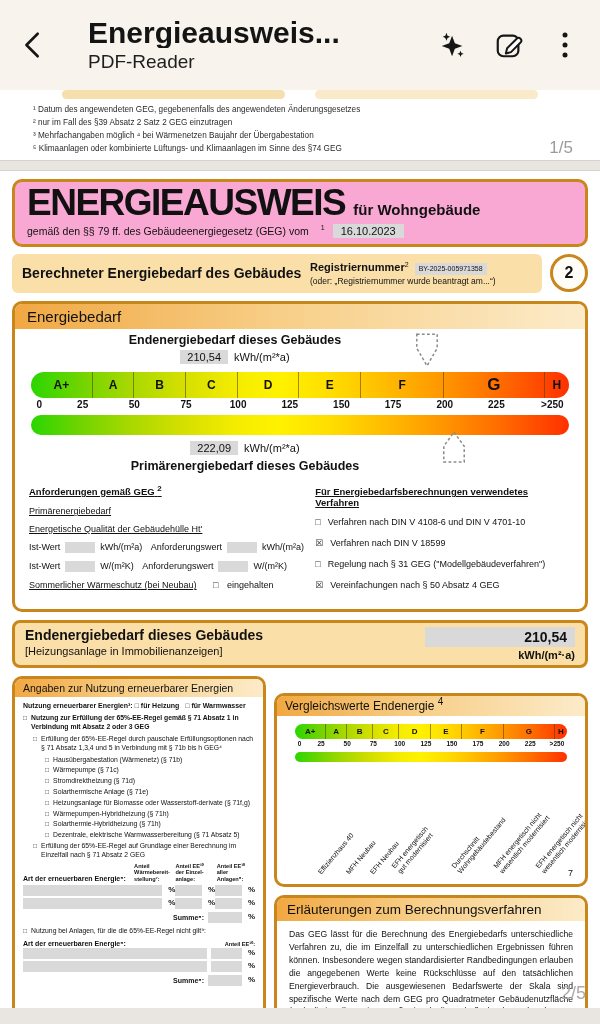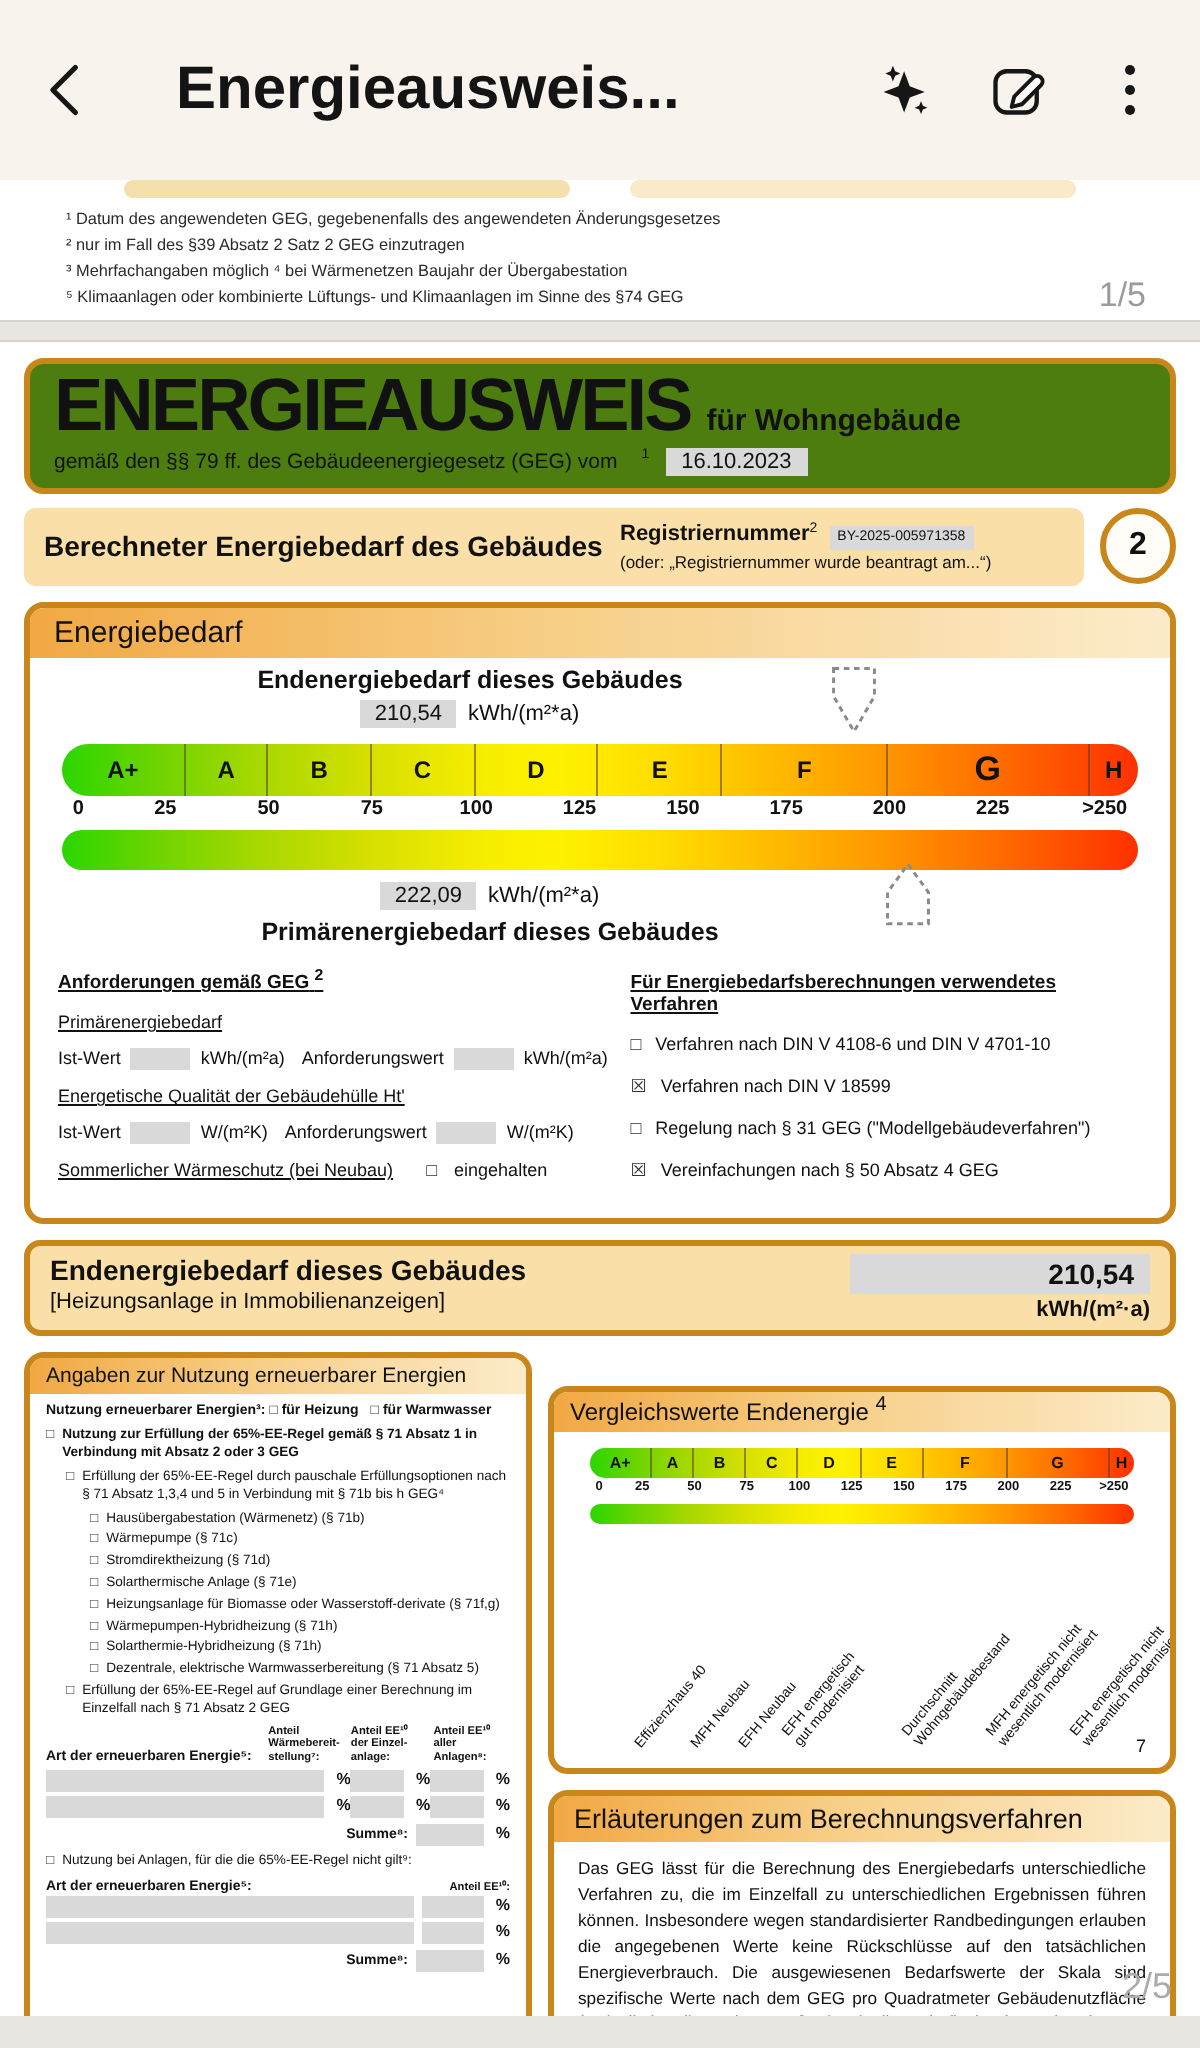--- a/index.html
+++ b/index.html
@@ -16,21 +16,21 @@
   .pdf{position:relative;height:934px;background:#E9E6E1;overflow:hidden}
   .page1{background:#fff;height:71px;position:relative;border-bottom:1px solid #D6D2CC;box-sizing:border-box}
   .tanbars{position:absolute;top:0;left:0;right:0;display:flex;gap:30px;padding:0 62px}
   .tanbar{height:9px;background:#F5DFAC;border-radius:5px;flex:1}
   .tanbar.light{background:#F9EBC9}
   .fn1{padding:13px 0 0 33px;font-size:8.2px;line-height:1.6;color:#2a2a2a}
   .pind1{position:absolute;right:27px;bottom:2px;font-size:17px;color:#9B9B9B}
   .pgap{height:9px}
   .page2{background:#fff;height:838px;position:relative;padding:8px 12px 0;box-sizing:border-box;border-top:1px solid #D6D2CC;overflow:hidden}
   
-  .obox{border:3px solid #C8861B;border-radius:10px;background:#4d7c0f}
+  .obox{border:3px solid #C8861B;border-radius:10px;background:#f9a8d4}
   .title-box{padding:2px 12px 6px}
   .t-main{font-size:37px;font-weight:bold;letter-spacing:-1.5px;line-height:1.05}
   .t-suffix{font-size:15px;font-weight:bold;margin-left:8px;letter-spacing:0}
   .t-law{font-size:10.5px;margin-top:1px}
   .t-law sup{font-size:7px;margin:0 8px 0 12px}
   .gb{background:#D9D9D9;display:inline-block}
   .date-box{font-size:11px;padding:1px 8px}
   .band-row{display:flex;align-items:center;margin-top:7px}
   .band1{flex:1;background:#FBDFA9;border-radius:6px;padding:5px 10px;display:flex;align-items:center;gap:8px}
   .b1-title{font-size:14px;font-weight:bold;flex:1}
@@ -126,20 +126,21 @@
 <body>
 
 <div class="app-header">
   <div class="back-btn">
     <svg width="26" height="30" viewBox="0 0 24 32">
         <polyline points="17,4 5,16 17,28" fill="none" stroke="#161616" stroke-width="2.8" stroke-linecap="round" stroke-linejoin="round"></polyline>
       </svg>
   </div>
   <div class="titles">
     <div class="app-title">Energieausweis...</div>
+    <div class="app-sub">PDF-Reader</div>
   </div>
   <div class="hicons">
     <div class="hicon">
       <svg width="30" height="30" viewBox="0 0 32 32">
         <path d="M15 6 L18 14 L26 17 L18 20 L15 28 L12 20 L4 17 L12 14 Z" fill="#161616"></path>
         <path d="M9 3 L10.2 6 L13 7.2 L10.2 8.4 L9 11.4 L7.8 8.4 L5 7.2 L7.8 6 Z" fill="#161616"></path>
         <path d="M24 22 L25 24.4 L27.4 25.4 L25 26.4 L24 28.8 L23 26.4 L20.6 25.4 L23 24.4 Z" fill="#161616"></path>
       </svg>
     </div>
     <div class="hicon">
@@ -246,25 +247,25 @@
           <div class="erow evalue evalue2">
             <span class="gb">222,09</span><span>kWh/(m²*a)</span>
           </div>
           <div class="erow elabel elabel2">Primärenergiebedarf dieses Gebäudes</div>
         </div>
 
         <div class="reqs">
           <div class="req-l">
             <div class="req-h"><span>Anforderungen gemäß GEG</span> <sup>2</sup></div>
             <div class="lrow u">Primärenergiebedarf</div>
+            <div class="lrow u">Energetische Qualität der Gebäudehülle Ht'</div>
             <div class="lrow">
               <span>Ist-Wert</span><span class="ibox"></span><span>kWh/(m²a)</span>
               <span style="margin-left:6px">Anforderungswert</span><span class="ibox"></span><span>kWh/(m²a)</span>
             </div>
-            <div class="lrow u">Energetische Qualität der Gebäudehülle Ht'</div>
             <div class="lrow">
               <span>Ist-Wert</span><span class="ibox"></span><span>W/(m²K)</span>
               <span style="margin-left:6px">Anforderungswert</span><span class="ibox"></span><span>W/(m²K)</span>
             </div>
             <div class="lrow">
               <span class="u">Sommerlicher Wärmeschutz (bei Neubau)</span>
               <span class="mk" style="margin-left:14px">□</span>
               <span style="margin-left:6px">eingehalten</span>
             </div>
           </div>

